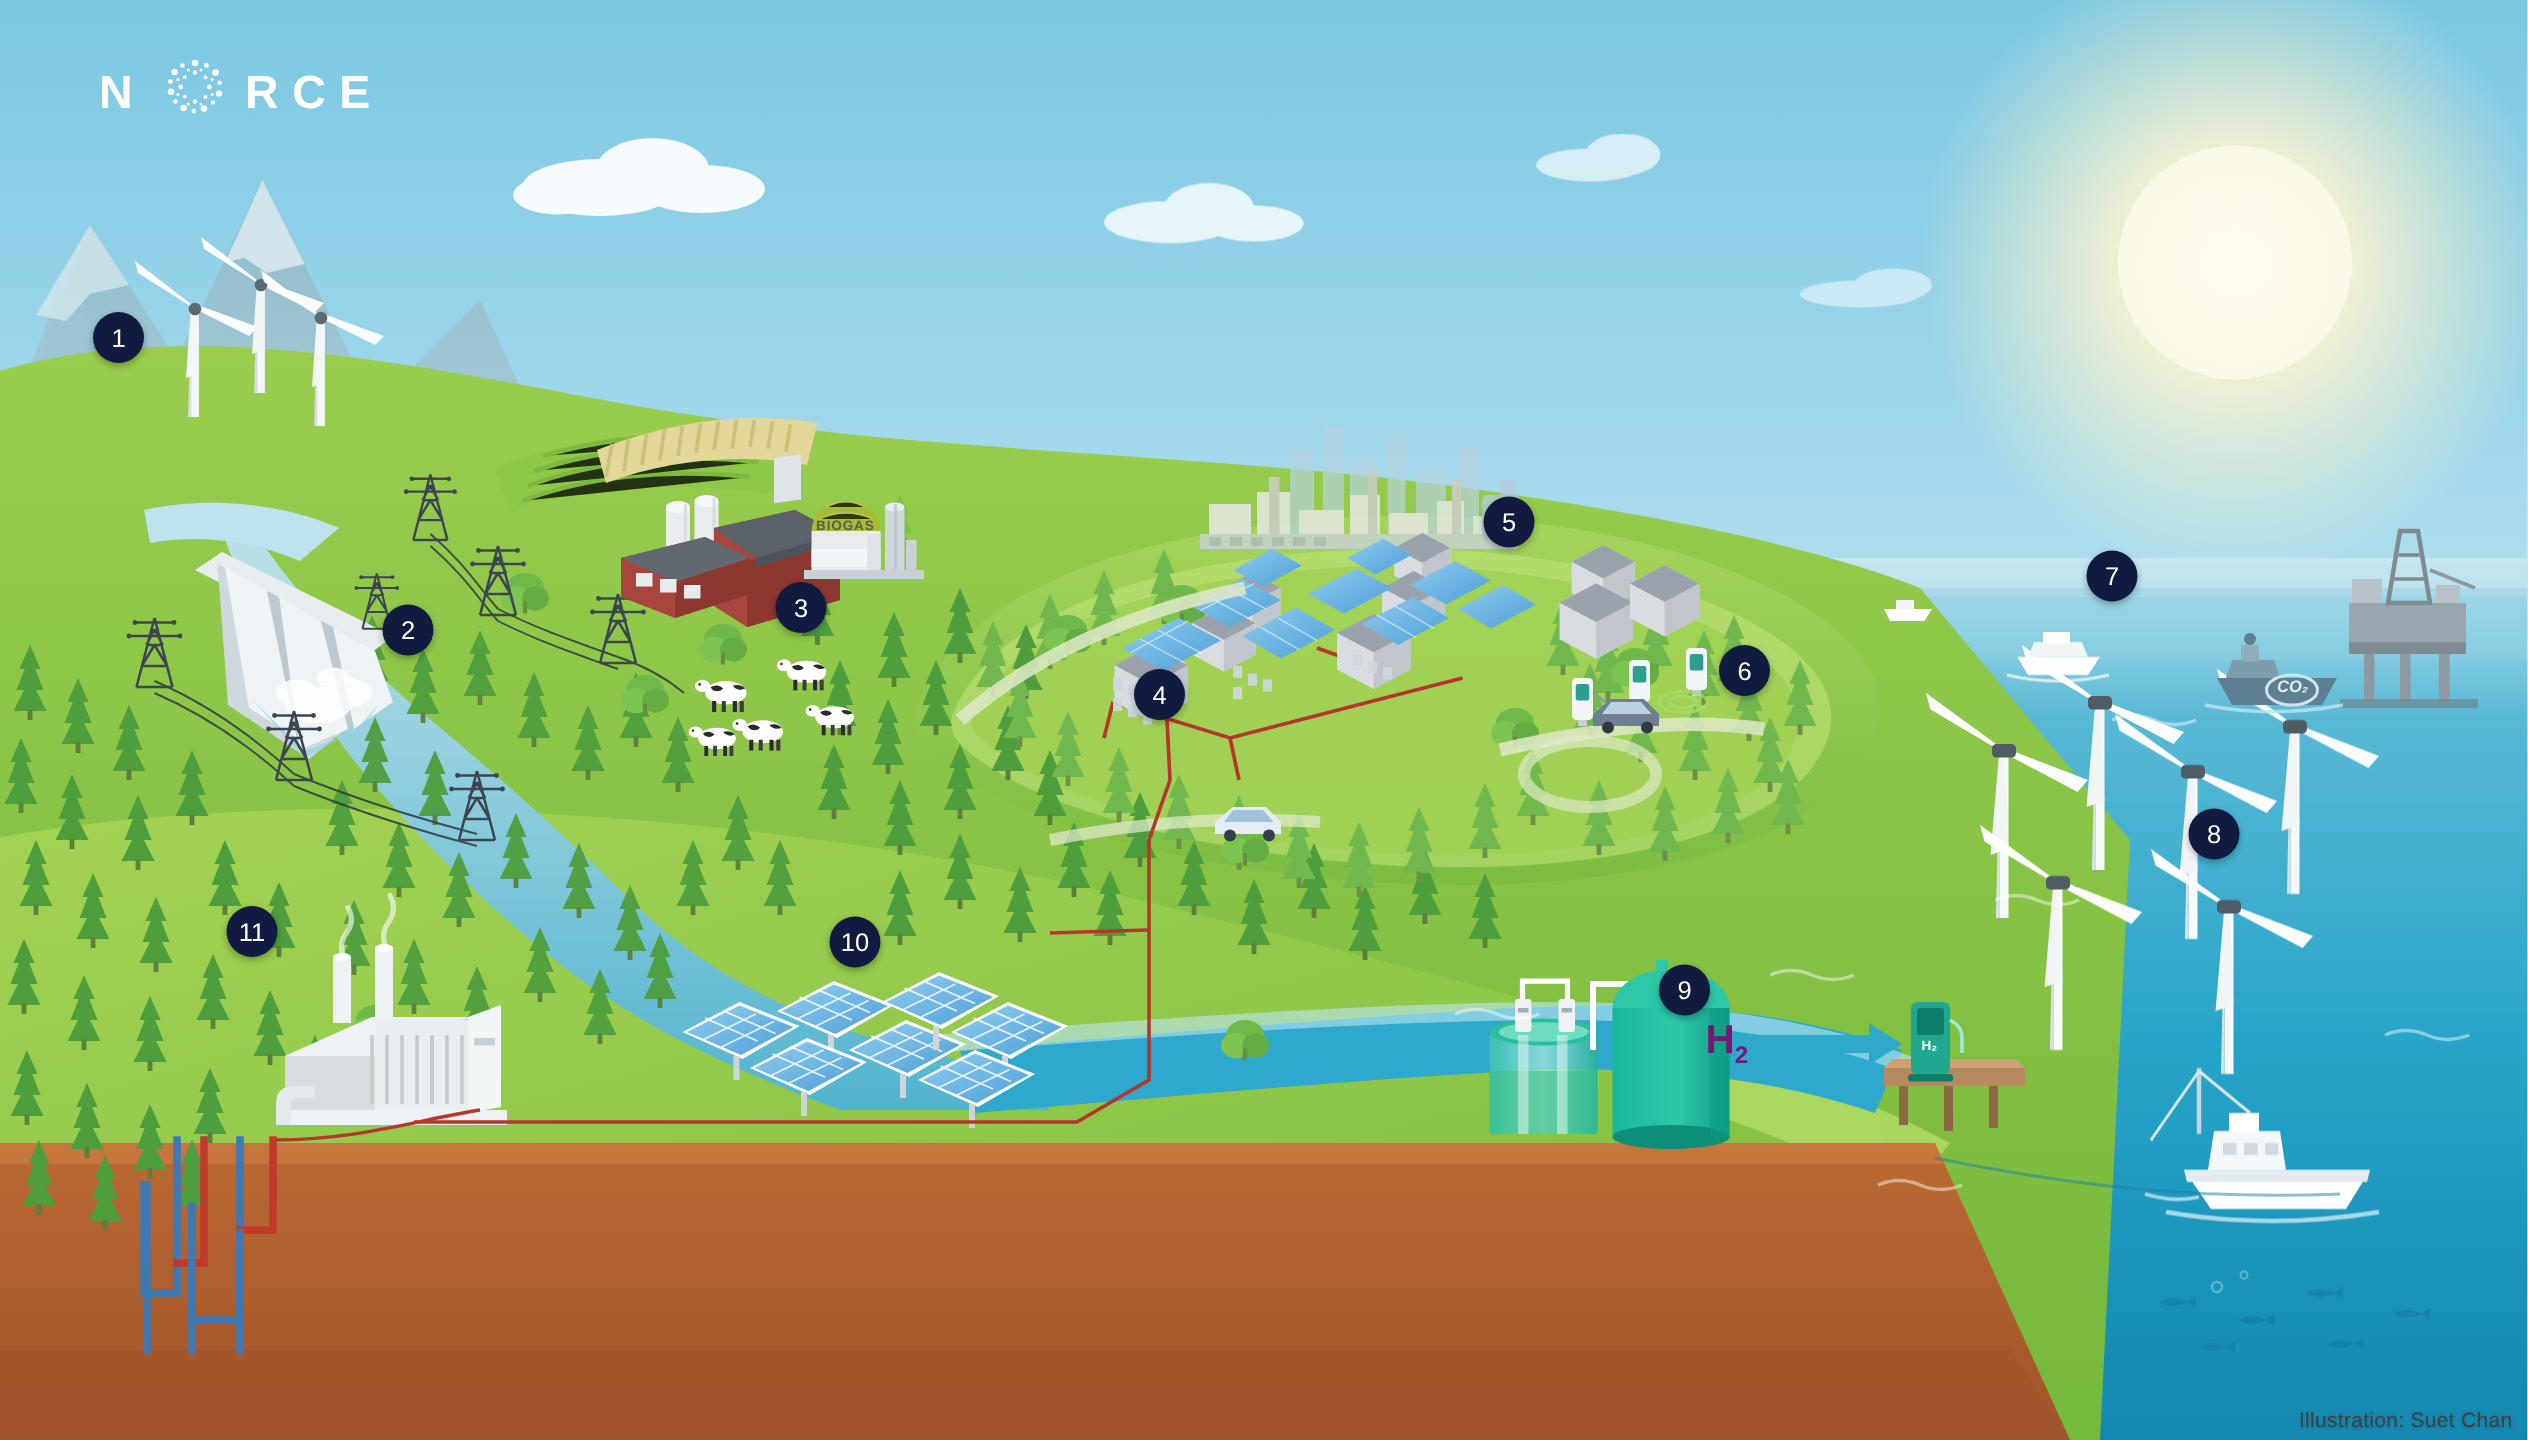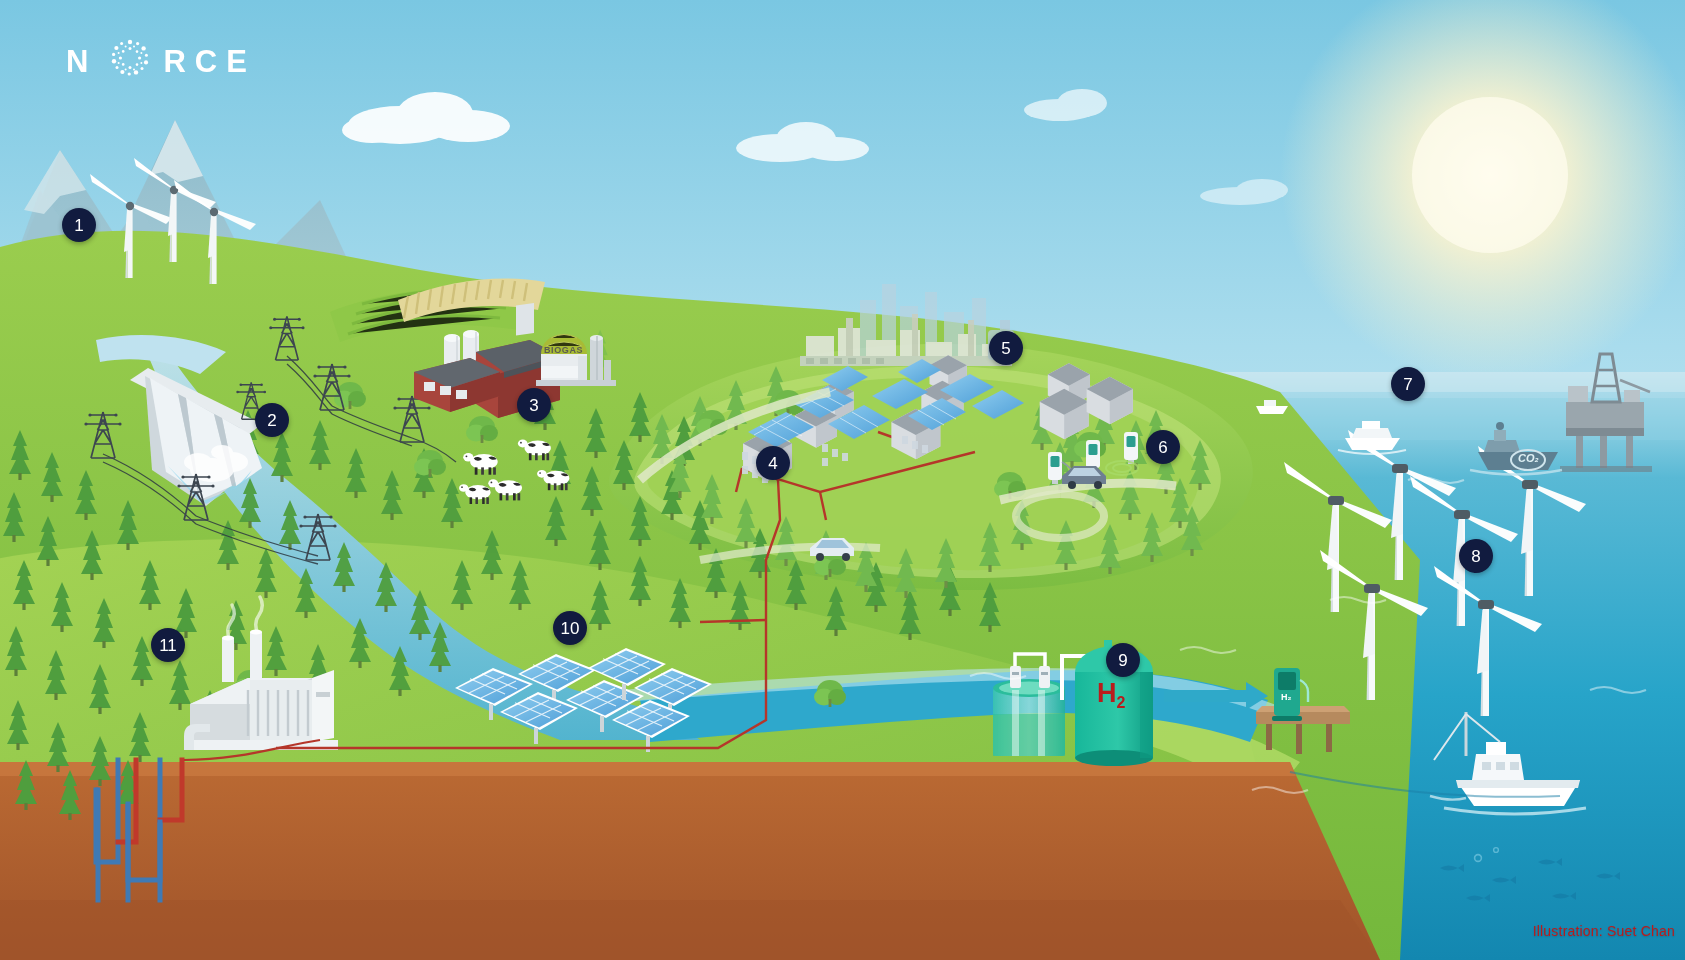--- a/index.html
+++ b/index.html
@@ -33,37 +33,37 @@
     color:#ffffff;
     display:flex; align-items:center; justify-content:center;
     font-size:17px; font-weight:400;
     font-family:"Liberation Sans", sans-serif;
     box-shadow:0 2px 5px rgba(0,0,0,.30);
     line-height:1;
   }
 
   
   .credit {
-    position:absolute; right:10px; bottom:21px;
-    color:#b91c1c; font-size:14px;
+    position:absolute; right:10px; bottom:6px;
+    color:#404040; font-size:14px;
     font-family:"Liberation Sans", sans-serif;
     letter-spacing:.2px;
     text-shadow:0 1px 2px rgba(0,0,0,.18);
   }
 
   
   .artlabel {
     position:absolute;
     color:#ffffff;
     font-family:"Liberation Sans", sans-serif;
     font-weight:700;
     user-select:none;
   }
   .label-biogas { font-size:9px; letter-spacing:.6px; color:#5c5c52; }
-  .label-h2 { font-size:27px; font-weight:700; color:#b91c1c; }
+  .label-h2 { font-size:27px; font-weight:700; color:#701a75;margin-left:40px; }
   .label-h2 sub { font-size:16px; }
   .label-co2 { font-size:11px; color:#dff0f4; }
   .label-h2small { font-size:9px; color:#ffffff; font-weight:700; }
 </style>
 </head>
 <body>
 
 <div id="scene">
 
   <svg class="layer" viewBox="0 0 1685 960">
@@ -986,17 +986,17 @@
   <div class="marker" style="left:62px;   top:208px;">1</div>
   <div class="marker" style="left:255px;  top:403px;">2</div>
   <div class="marker" style="left:517px;  top:388px;">3</div>
   <div class="marker" style="left:756px;  top:446px;">4</div>
   <div class="marker" style="left:989px;  top:331px;">5</div>
   <div class="marker" style="left:1146px; top:430px;">6</div>
   <div class="marker" style="left:1391px; top:367px;">7</div>
   <div class="marker" style="left:1459px; top:539px;">8</div>
   <div class="marker" style="left:1106px; top:643px;">9</div>
   <div class="marker" style="left:553px;  top:611px;">10</div>
-  <div class="marker" style="left:151px;  top:628px;">11</div>
+  <div class="marker" style="left:151px;  top:604px;">11</div>
 
   <div class="credit">Illustration: Suet Chan</div>
 
 </div>
 
 </body></html>

